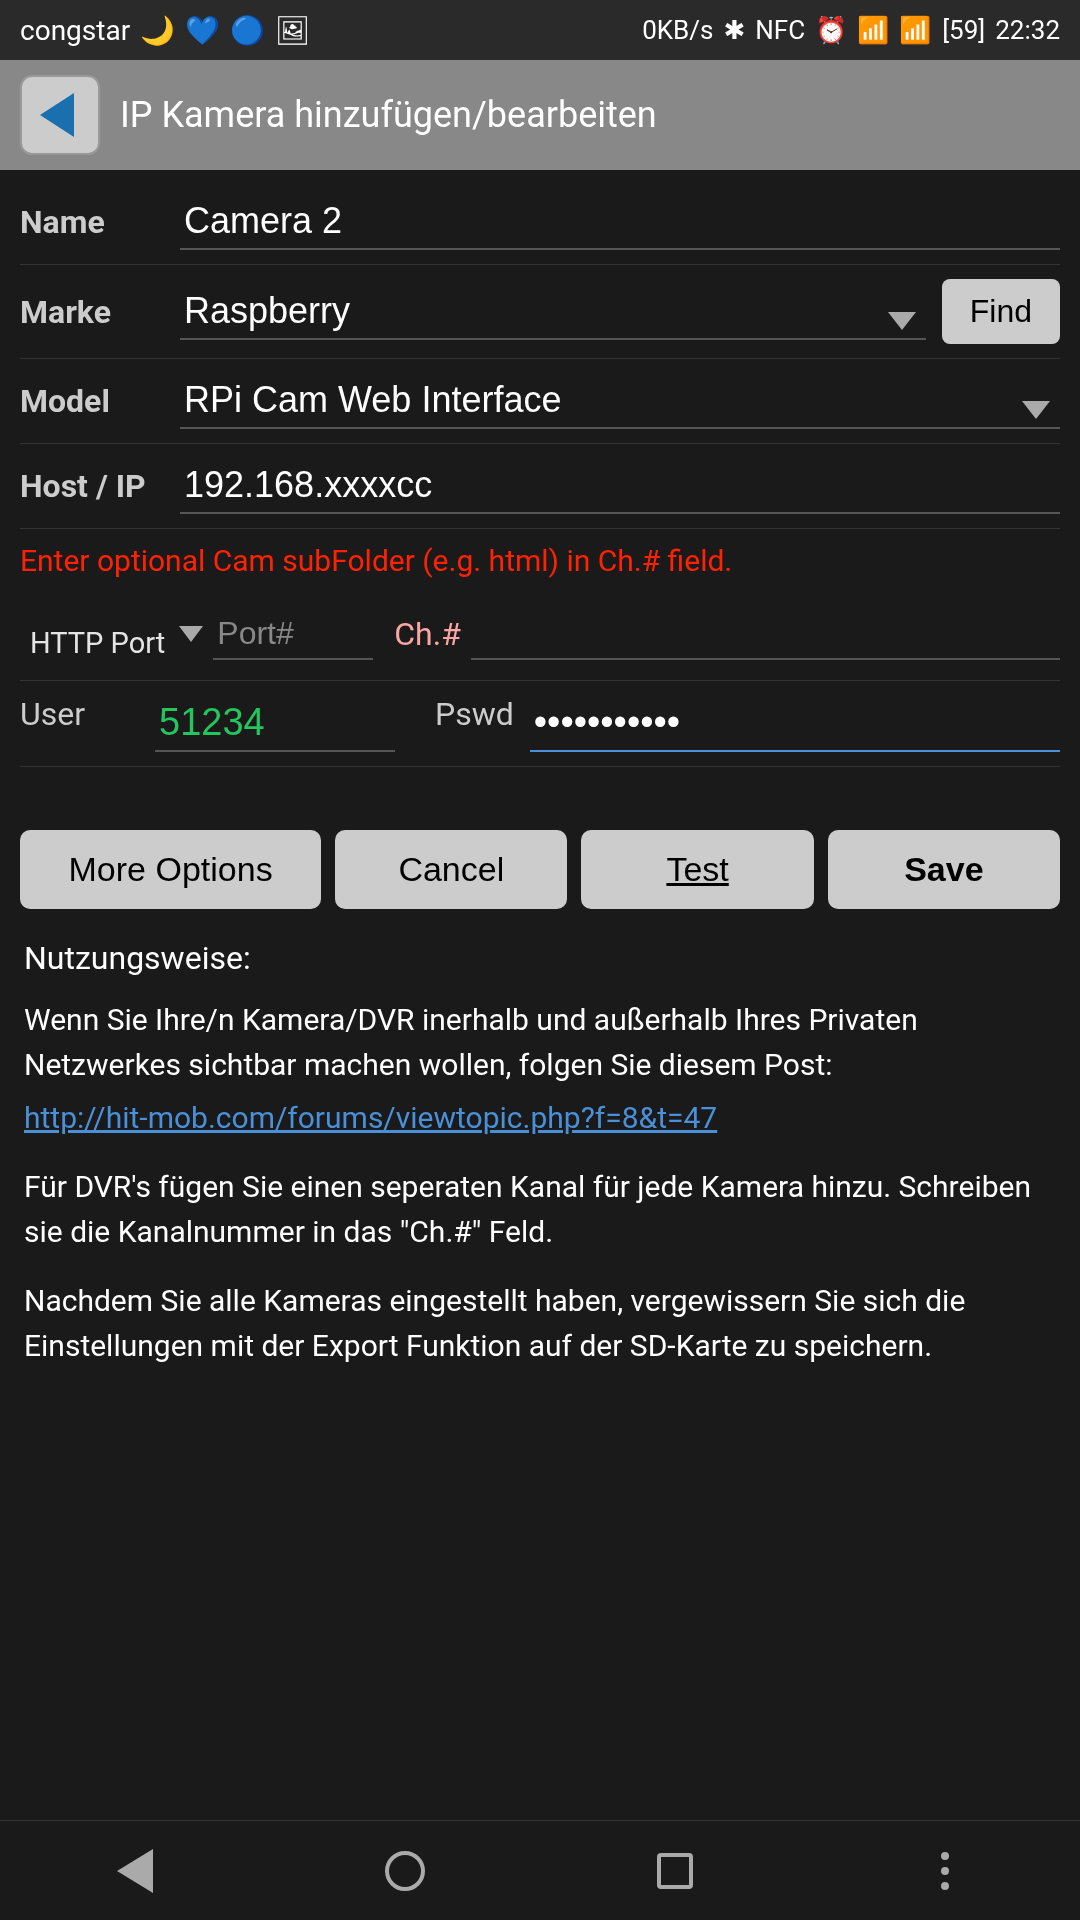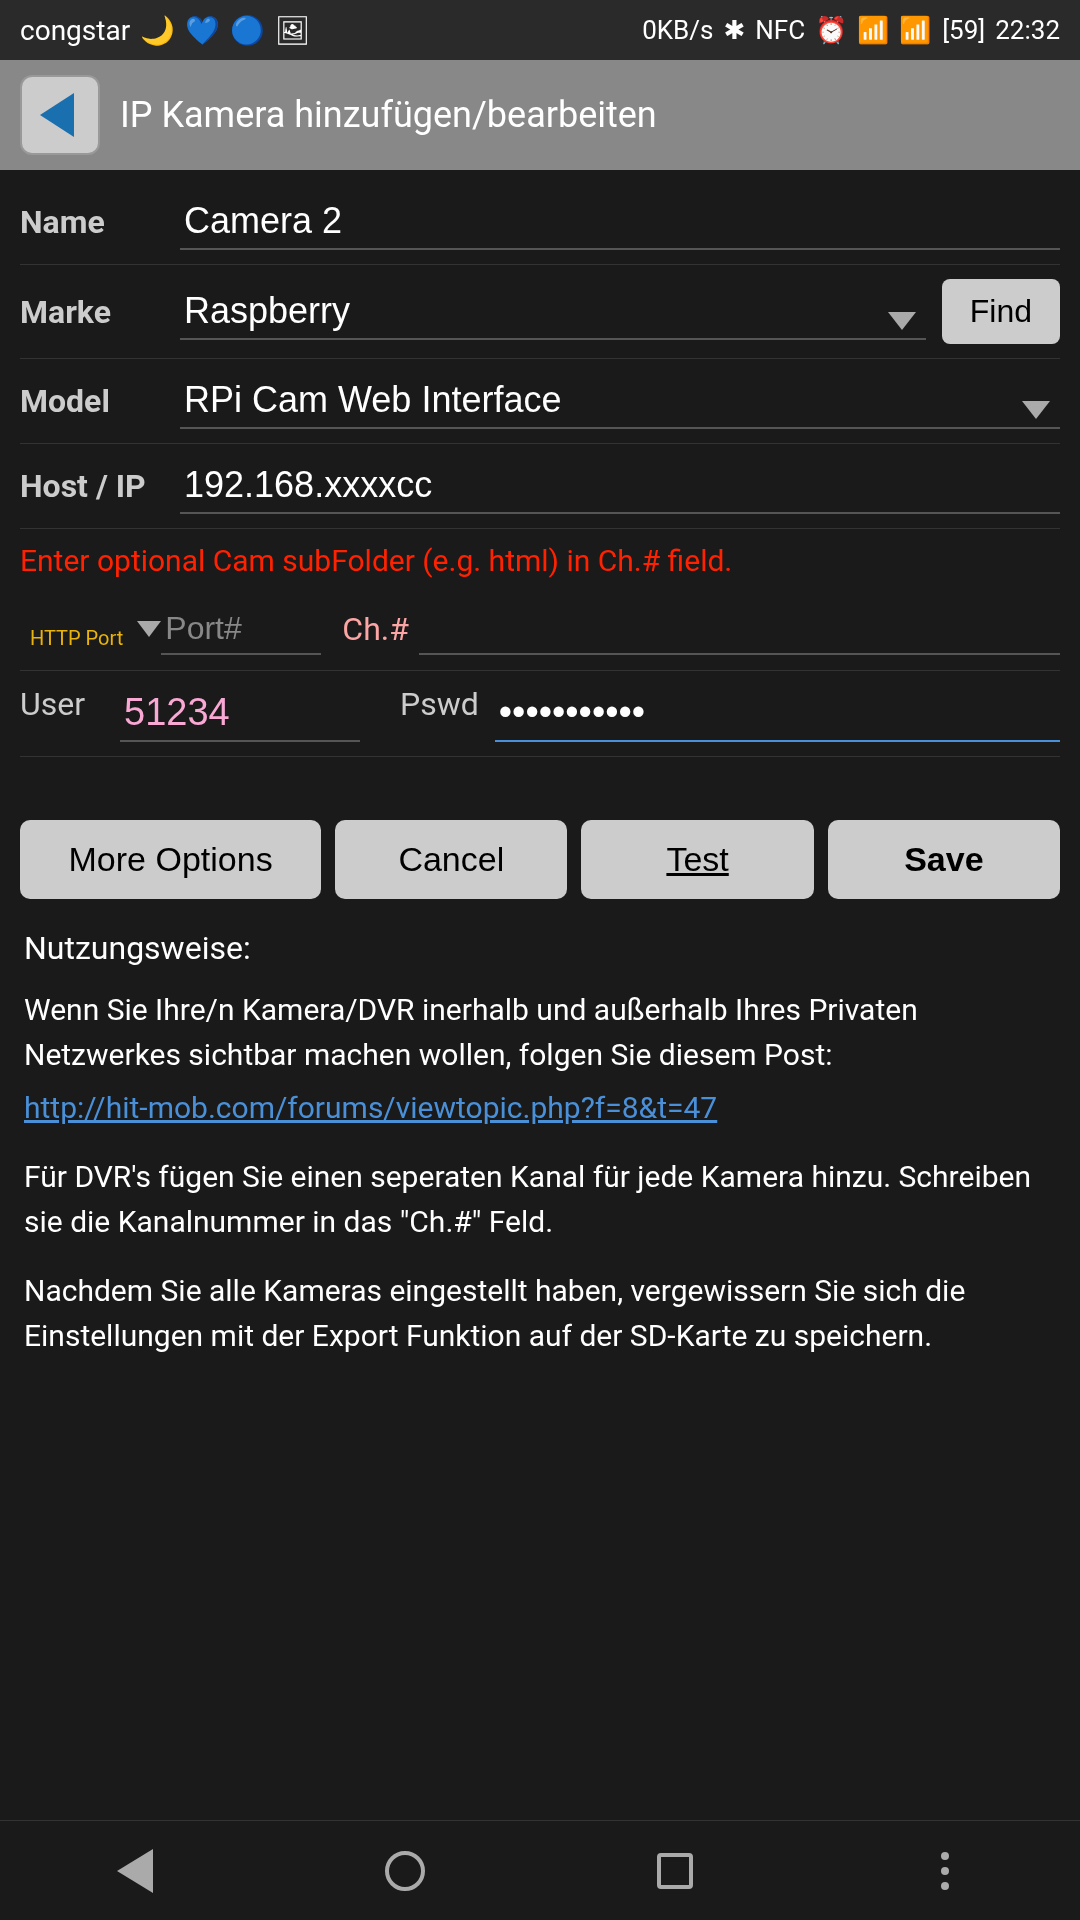--- a/index.html
+++ b/index.html
@@ -204,22 +204,22 @@
       padding: 14px 0;
       border-bottom: 1px solid #333;
       gap: 0;
     }
     .port-select-wrapper {
       position: relative;
       display: flex;
       align-items: center;
     }
     .port-select-label {
-      font-size: 20px;
-      color: #eab308;
+      font-size: 29px;
+      color: #e5e5e5;
       background: transparent;
       border: none;
       padding: 6px 10px;
       cursor: pointer;
       margin-top: 18px;
     }
     .port-dropdown-arrow {
       width: 0;
       height: 0;
       border-left: 12px solid transparent;
@@ -229,20 +229,21 @@
     }
     .port-input {
       background: transparent;
       border: none;
       border-bottom: 2px solid #555;
       color: #aaa;
       font-size: 32px;
       padding: 6px 4px;
       outline: none;
       width: 160px;
+      margin-left: 10px;
     }
     .port-input::placeholder {
       color: #888;
     }
     .ch-label {
       font-size: 32px;
       color: #fca5a5;
       margin-left: 21px;
     }
     .ch-input {
@@ -268,25 +269,26 @@
     .user-label {
       font-size: 32px;
       color: #cccccc;
       width: 100px;
       flex-shrink: 0;
     }
     .user-input {
       background: transparent;
       border: none;
       border-bottom: 2px solid #555;
-      color: #f9a8d4;
+      color: #22c55e;
       font-size: 38px;
       padding: 6px 4px;
       outline: none;
       width: 240px;
+      margin-left: 35px;
     }
     .pswd-label {
       font-size: 32px;
       color: #cccccc;
       margin-left: 40px;
       flex-shrink: 0;
     }
     .pswd-input {
       background: transparent;
       border: none;

